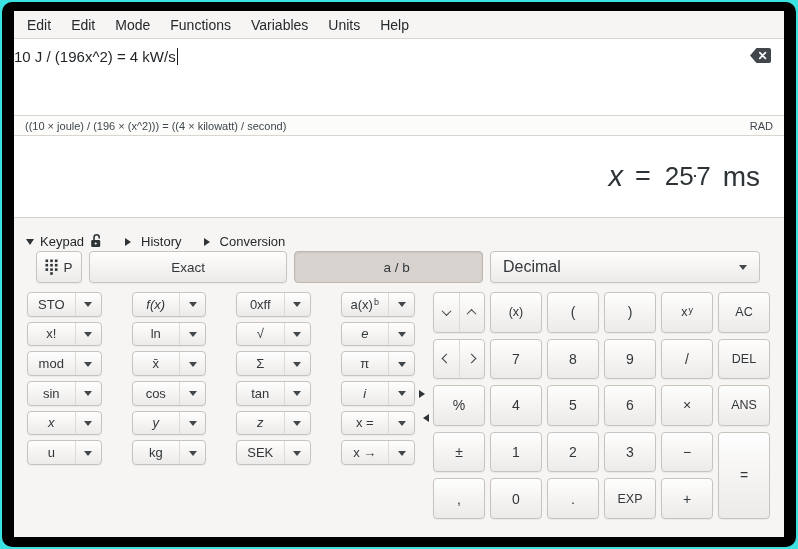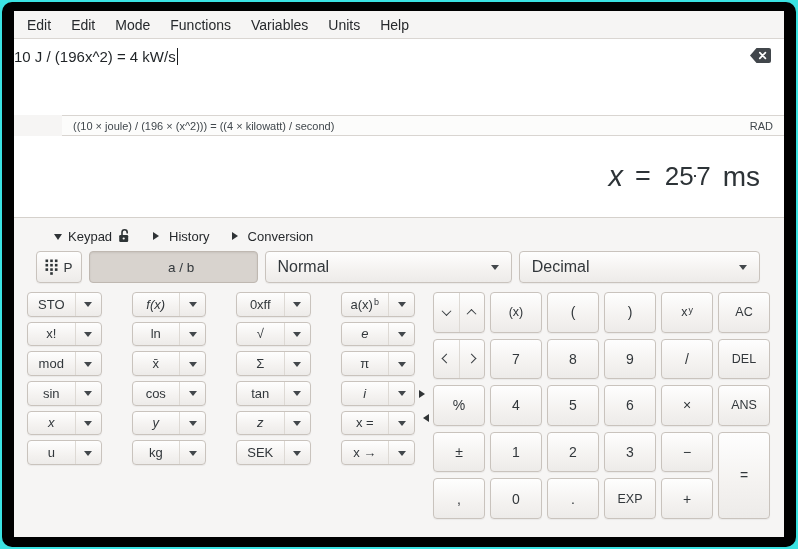--- a/index.html
+++ b/index.html
@@ -26,38 +26,38 @@
   
   .input-area { flex:0 0 76px; background:#ffffff; position:relative; }
   .expr { position:absolute; left:0; top:9px; font-size:15px; color:#1f2326; white-space:pre; }
   .caret { display:inline-block; width:1px; height:17px; background:#1a1d1f; vertical-align:-3px; margin-left:1px; }
   .clear-btn { position:absolute; right:13px; top:8px; width:22px; height:16px; display:flex; align-items:center; justify-content:center; }
 
   
   .status {
     flex:0 0 21px; background:#fcfcfb; border-top:1px solid #d9d5d1; border-bottom:1px solid #d9d5d1;
     display:flex; align-items:center; justify-content:space-between; padding:0 11px;
-    font-size:11px; color:#40474c;margin-left:48px;
+    font-size:11px; color:#40474c;
   }
 
   
   .result {
     flex:0 0 82px; background:#ffffff; border-bottom:1px solid #d5d1cc;
     display:flex; align-items:center; justify-content:flex-end; padding-right:24px; color:#2d3337;
   }
   .res-var { font-style:italic; font-size:29px; margin-right:12px; }
   .res-eq { font-size:27px; margin-right:14px; }
   .fraction { display:flex; align-items:center; min-width:46px; }
   .frac-num, .frac-den { font-size:26px; line-height:1.02; color:#2d3337; }
   .frac-bar { height:2px; background:#363b3f; width:100%; margin:3px 0; }
   .res-unit { font-size:28px; margin-left:12px; }
 
   
   .lower { flex:1; background:#f6f5f4; padding-top:5px; }
-  .panel-row { height:26px; display:flex; align-items:center; gap:20px; padding-left:40px; }
+  .panel-row { height:26px; display:flex; align-items:flex-end; gap:20px; padding-left:12px; }
   .panel-item { display:flex; align-items:center; gap:6px; font-size:13px; color:#26292c; }
   .etri-down { width:0;height:0;border:4.5px solid transparent;border-top:6px solid #2f3336;margin-top:6px; }
   .etri-right { width:0;height:0;border:4.5px solid transparent;border-left:6px solid #2f3336;margin-left:2px; }
 
   
   button { padding:0; margin:0; border:none; background:none; font:inherit; color:inherit; }
   .btn {
     background:linear-gradient(to bottom,#fefefe,#f4f2f0 60%,#edebe9);
     border:1px solid #c9c3bd; border-radius:4px; color:#32373b;
     box-shadow:0 1px 1px rgba(0,0,0,0.05);
@@ -182,26 +182,25 @@
               <rect x="5.2" y="4.9" width="2.6" height="2.6"></rect>
               <rect x="9.9" y="4.9" width="2.6" height="2.6"></rect>
             <rect x="0.5" y="9.3" width="2.6" height="2.6"></rect>
               <rect x="5.2" y="9.3" width="2.6" height="2.6"></rect>
               <rect x="9.9" y="9.3" width="2.6" height="2.6"></rect>
             <rect x="5.2" y="13.2" width="2.6" height="2.6"></rect>
           </g>
         </svg>
         <span>P</span>
       </button>
+      <button class="btn ctl ctl-exact">
+        <span>Exact</span>
+      </button>
       <button class="btn active ctl ctl-frac">
         <span>a / b</span>
-      </button>
-      <button class="btn dropdown ctl-display">
-        <span class="dd-label">Normal</span>
-        <i class="tri-down"></i>
       </button>
       <button class="btn dropdown ctl-base">
         <span class="dd-label">Decimal</span>
         <i class="tri-down"></i>
       </button>
     </div>
 
     <div class="keypad-area">
       <div class="left-grid">
           <button class="btn split-btn">

